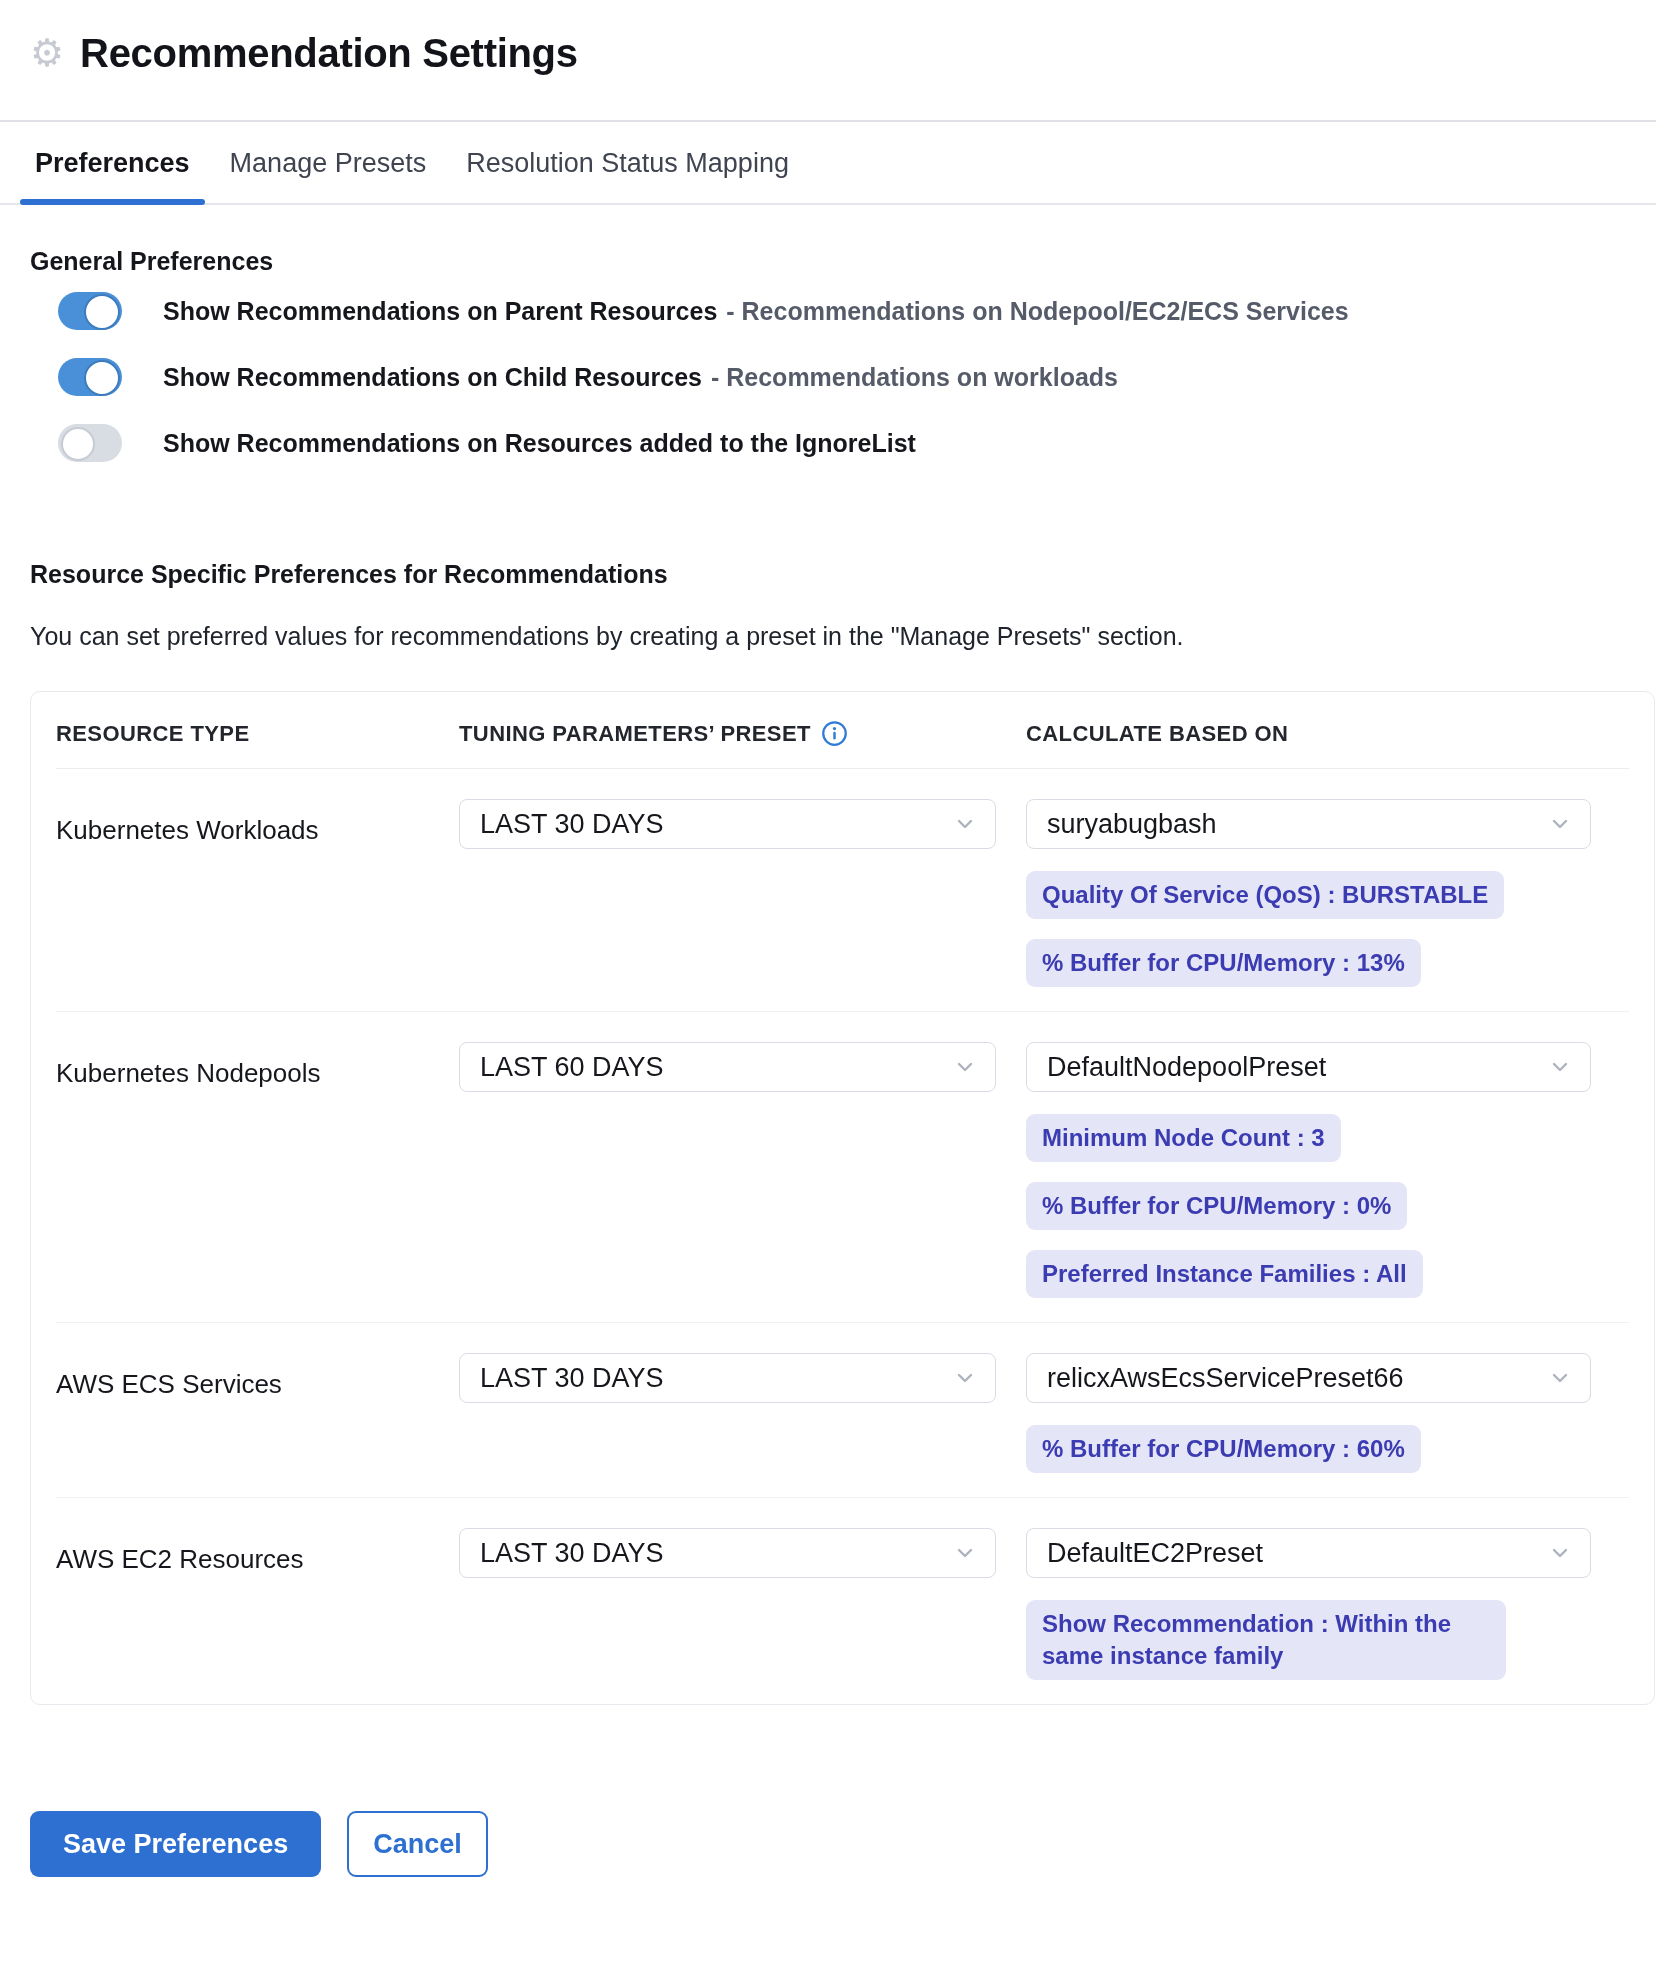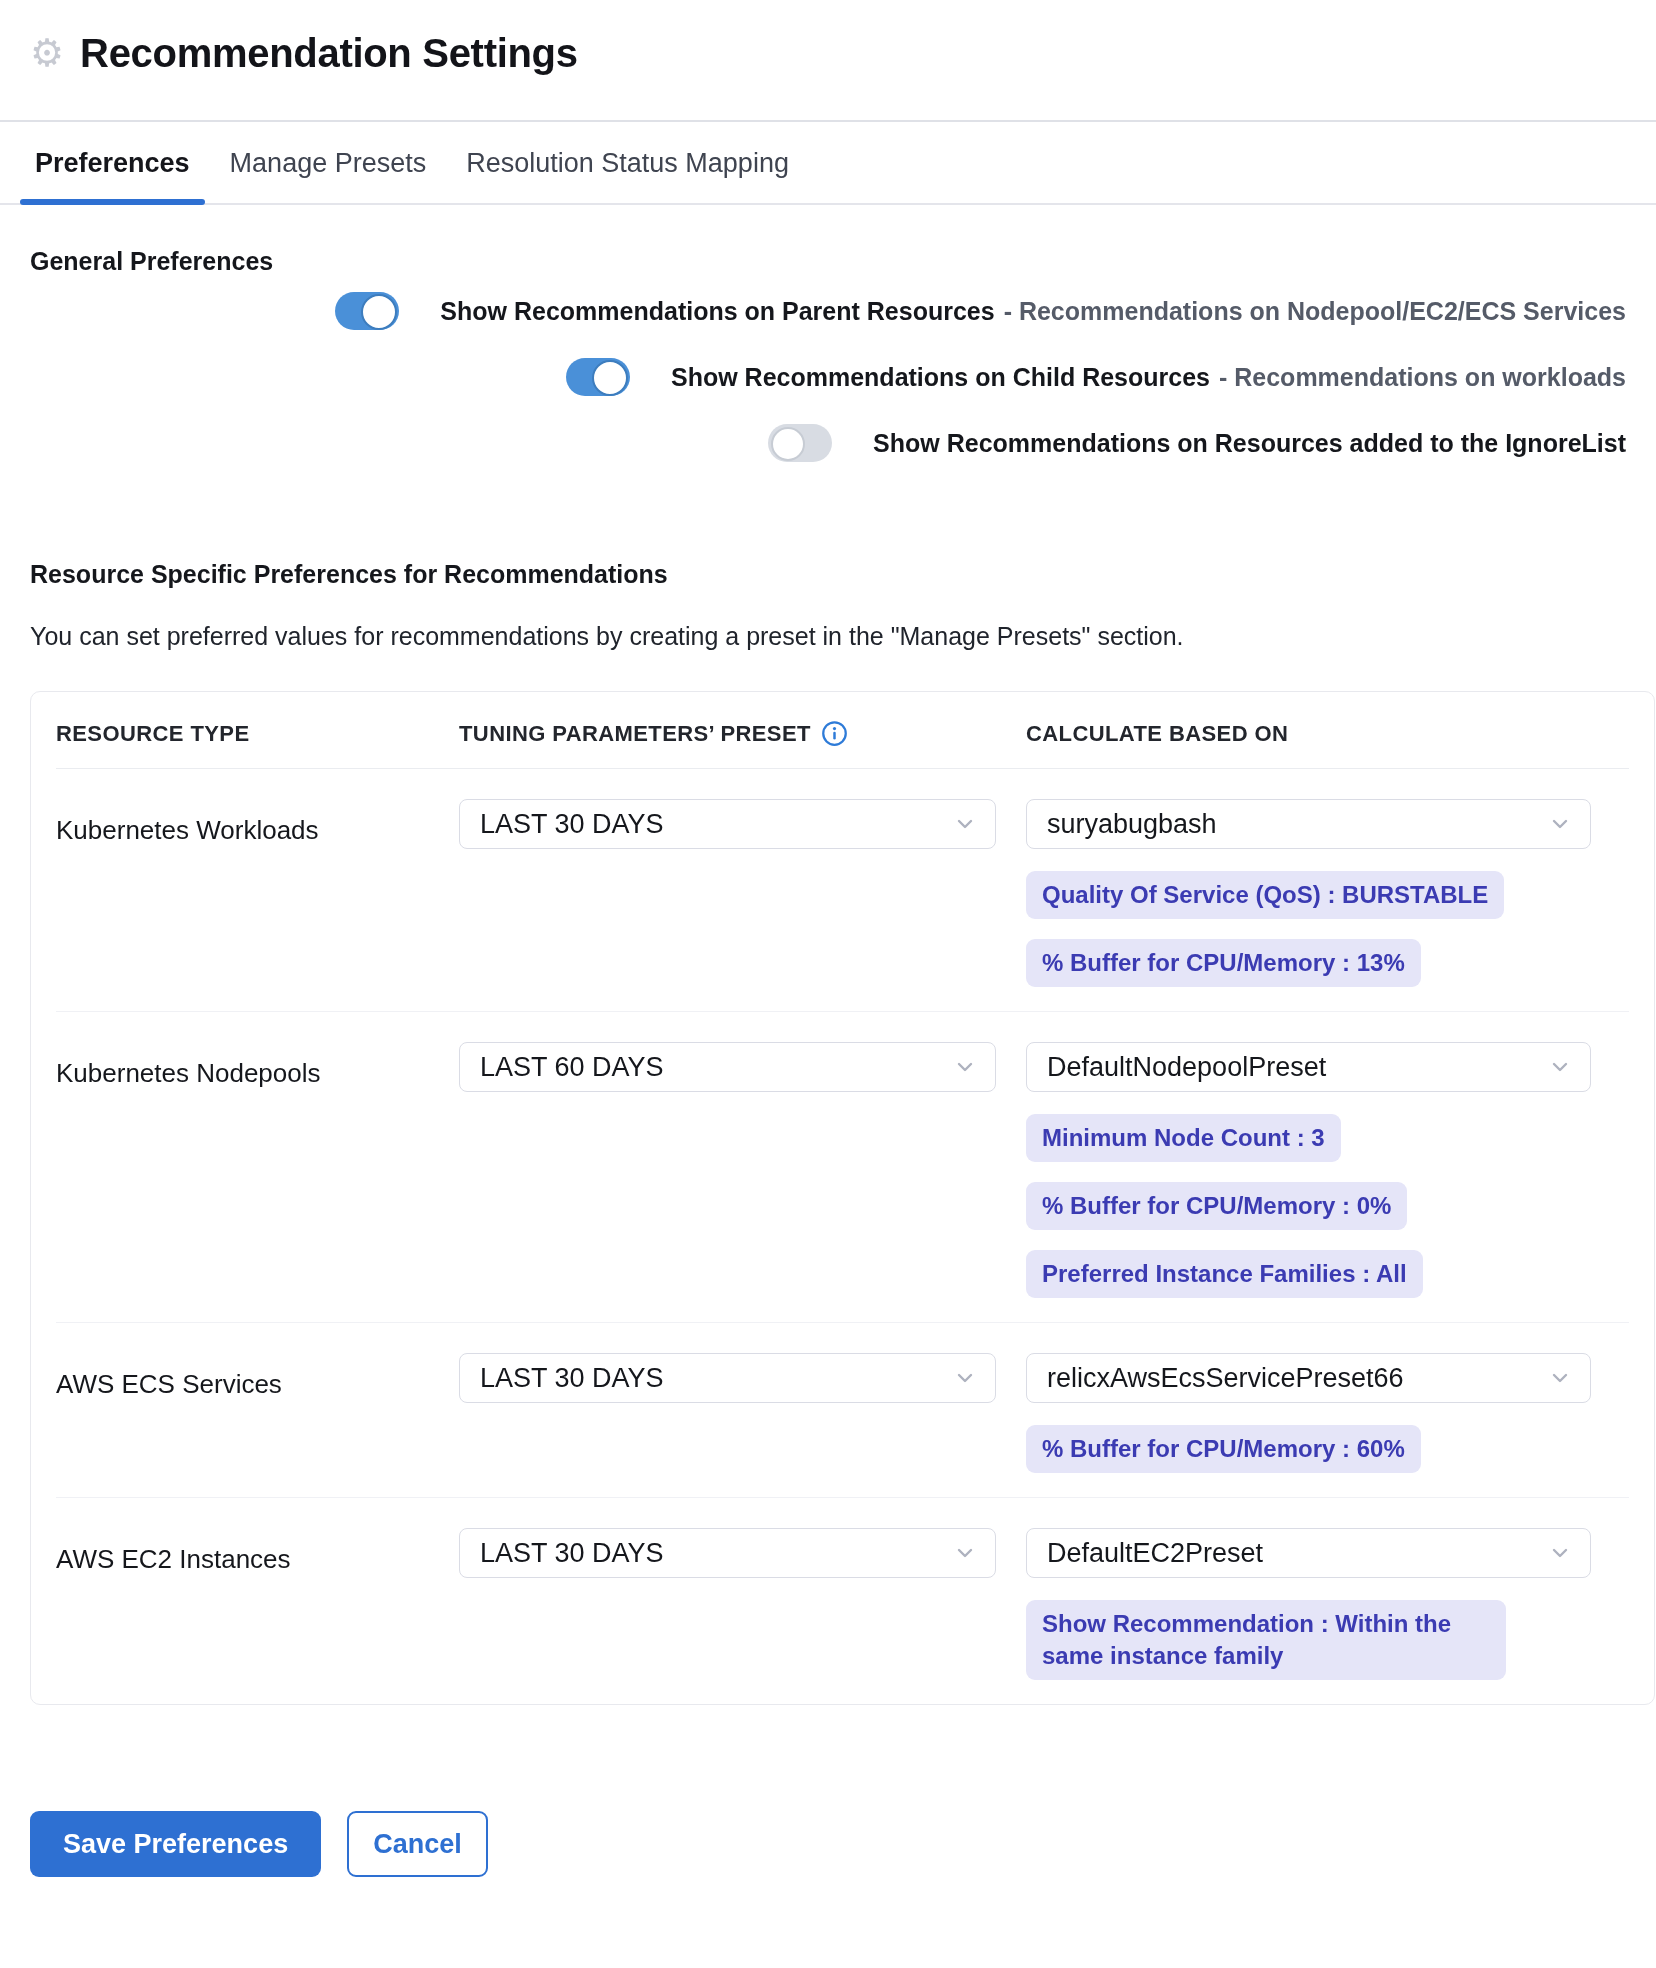--- a/index.html
+++ b/index.html
@@ -26,21 +26,21 @@
   .header-rule{border:none;border-top:2px solid #DFE1E7;margin:38px 0 0 0;}
   
   .tabbar{display:flex;gap:10px;padding:0 0 0 20px;border-bottom:2px solid #E4E5EB;}
   .tab{position:relative;padding:26px 15px 24px 15px;font-size:27px;color:#3F4450;cursor:pointer;}
   .tab.active{font-weight:700;color:#15161B;text-align:right;}
   .tab.active::after{content:"";position:absolute;left:0;right:0;bottom:-2px;height:6px;border-radius:4px;background:var(--accent);}
   
   .main{padding:0 30px;}
   .section-heading{font-size:25px;font-weight:700;color:#15171C;margin:42px 0 0 0;}
   .toggles{margin-top:2px;}
-  .toggle-row{display:flex;align-items:center;height:66px;justify-content:flex-end;}
+  .toggle-row{display:flex;align-items:center;height:66px;}
   .toggle{position:relative;width:64px;height:38px;border-radius:19px;background:var(--toggle-off);margin-left:28px;flex:none;cursor:pointer;}
   .toggle::after{content:"";position:absolute;left:3px;top:3px;width:30px;height:30px;border:2px solid #C7CCD4;border-radius:50%;background:#fff;}
   .toggle.on{background:var(--toggle-on);}
   .toggle.on::after{left:auto;right:2px;top:2px;width:32px;height:32px;border:2px solid #3D7DBE;}
   .toggle-label{margin-left:41px;font-size:25px;font-weight:700;color:#15171C;}
   .toggle-desc{margin-left:9px;font-size:25px;font-weight:700;color:var(--text-gray);}
   
   .resource-heading{font-size:25px;font-weight:700;color:#15171C;margin:84px 0 0 0;}
   .resource-note{font-size:25px;color:#20242C;margin:33px 0 0 0;}
   .card{margin:40px 1px 0 30px;border:1px solid var(--border-light);border-radius:10px;padding:24px 25px 0 25px;}
@@ -183,21 +183,21 @@
           <path d="M6 9l6 6 6-6" stroke="#AEB2BF" stroke-width="2.4" stroke-linecap="round" stroke-linejoin="round"></path>
         </svg>
       </div>
       <div class="tags">
             <span class="tag">% Buffer for CPU/Memory : 60%</span>
           </div>
     </div>
   </div>
 
   <div class="t-row">
-    <div class="row-label">AWS EC2 Instances</div>
+    <div class="row-label">AWS EC2 Resources</div>
     <div class="calc-cell">
       <div class="select">
         <span>LAST 30 DAYS</span>
         <svg class="chev" width="24" height="24" viewBox="0 0 24 24" fill="none">
           <path d="M6 9l6 6 6-6" stroke="#AEB2BF" stroke-width="2.4" stroke-linecap="round" stroke-linejoin="round"></path>
         </svg>
       </div>
     </div>
     <div class="preset-cell">
       <div class="select">

